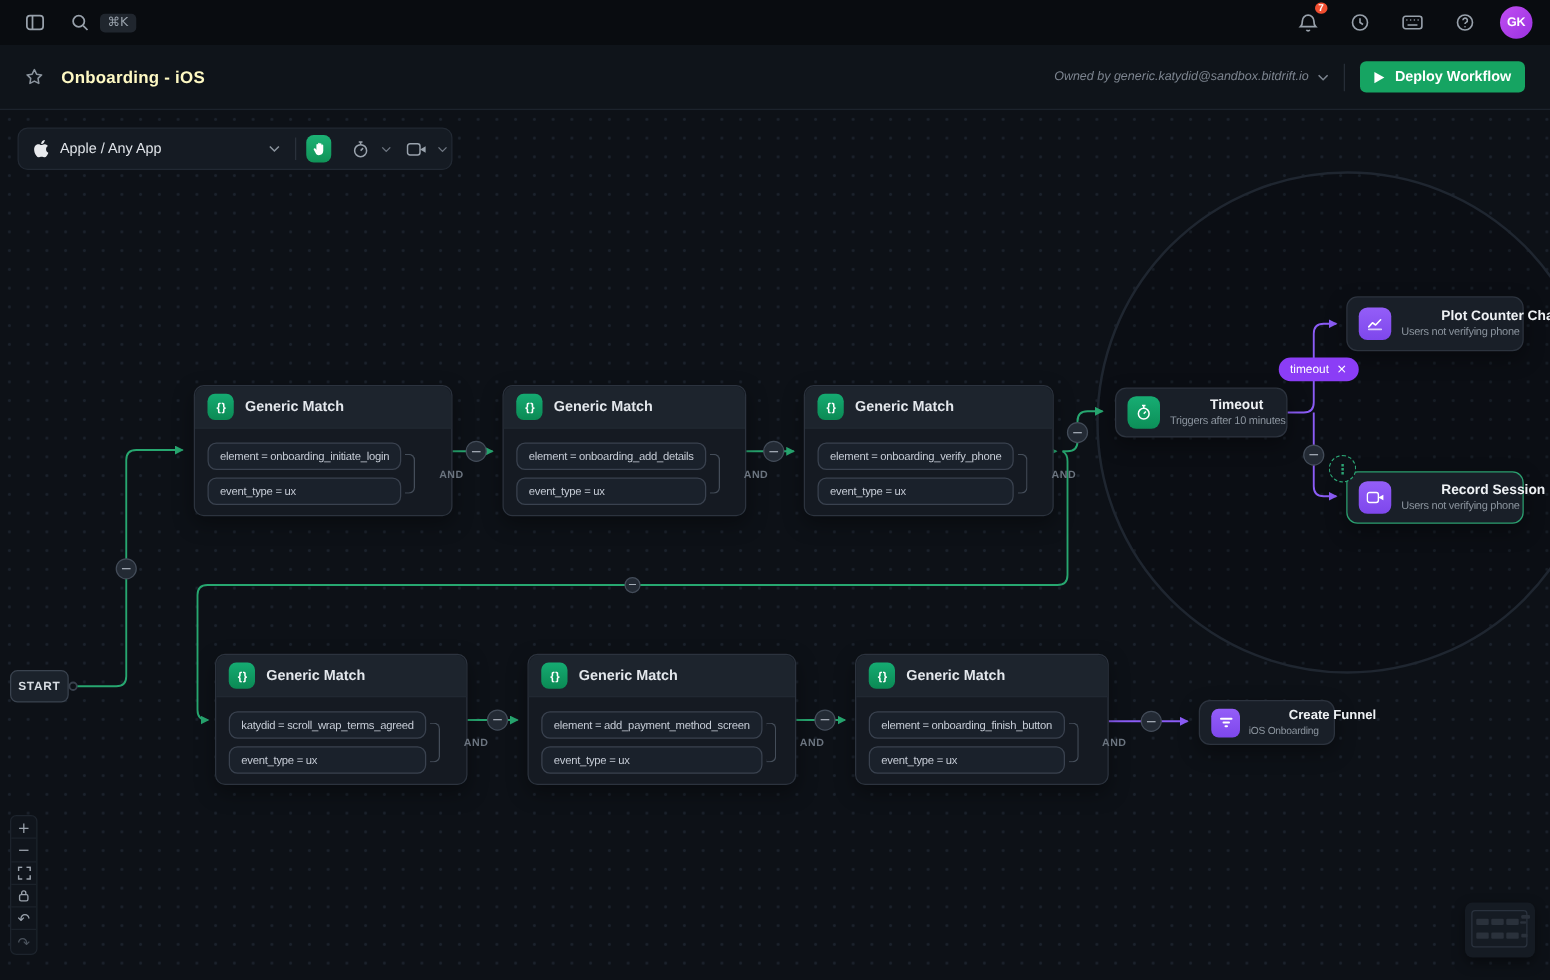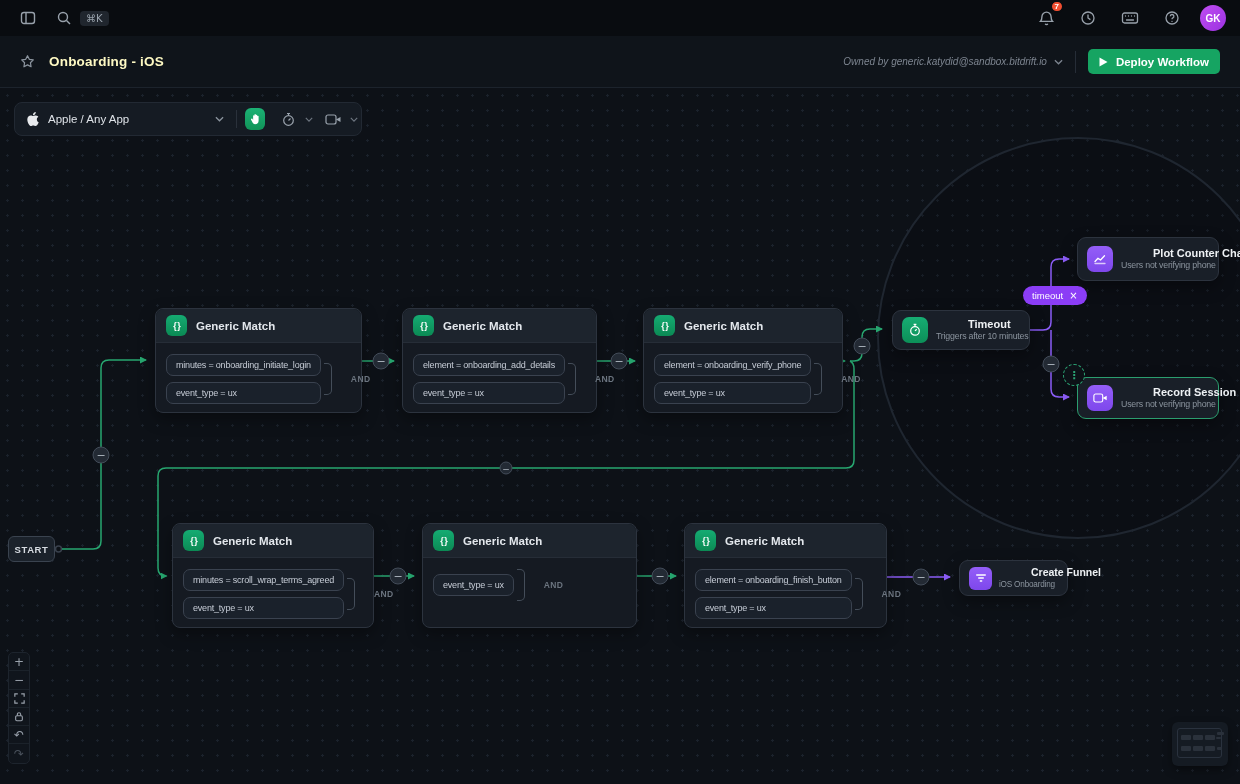--- a/index.html
+++ b/index.html
@@ -269,21 +269,21 @@
 
     <div class="start-node">START</div>
 
     <div class="match-node" style="left:155px;top:220px;width:207px">
       <div class="mn-header">
         <span class="mn-icon">{ }</span>
         <span class="mn-title">Generic Match</span>
       </div>
       <div class="mn-body">
         <div class="pills">
-          <div class="pill">minutes = onboarding_initiate_login</div>
+          <div class="pill">element = onboarding_initiate_login</div>
           <div class="pill">event_type = ux</div>
         </div>
         <div class="and-col">
             <span class="and-bracket"></span>
           <span class="and-label">AND</span>
           </div>
       </div>
     </div>
 
     <div class="match-node" style="left:402px;top:220px;width:195px">
@@ -320,37 +320,38 @@
       </div>
     </div>
 
     <div class="match-node" style="left:172px;top:435px;width:202px">
       <div class="mn-header">
         <span class="mn-icon">{ }</span>
         <span class="mn-title">Generic Match</span>
       </div>
       <div class="mn-body">
         <div class="pills">
-          <div class="pill">minutes = scroll_wrap_terms_agreed</div>
+          <div class="pill">katydid = scroll_wrap_terms_agreed</div>
           <div class="pill">event_type = ux</div>
         </div>
         <div class="and-col">
             <span class="and-bracket"></span>
           <span class="and-label">AND</span>
           </div>
       </div>
     </div>
 
     <div class="match-node" style="left:422px;top:435px;width:215px">
       <div class="mn-header">
         <span class="mn-icon">{ }</span>
         <span class="mn-title">Generic Match</span>
       </div>
       <div class="mn-body">
         <div class="pills">
+          <div class="pill">element = add_payment_method_screen</div>
           <div class="pill">event_type = ux</div>
         </div>
         <div class="and-col">
             <span class="and-bracket"></span>
           <span class="and-label">AND</span>
           </div>
       </div>
     </div>
 
     <div class="match-node" style="left:684px;top:435px;width:203px">

